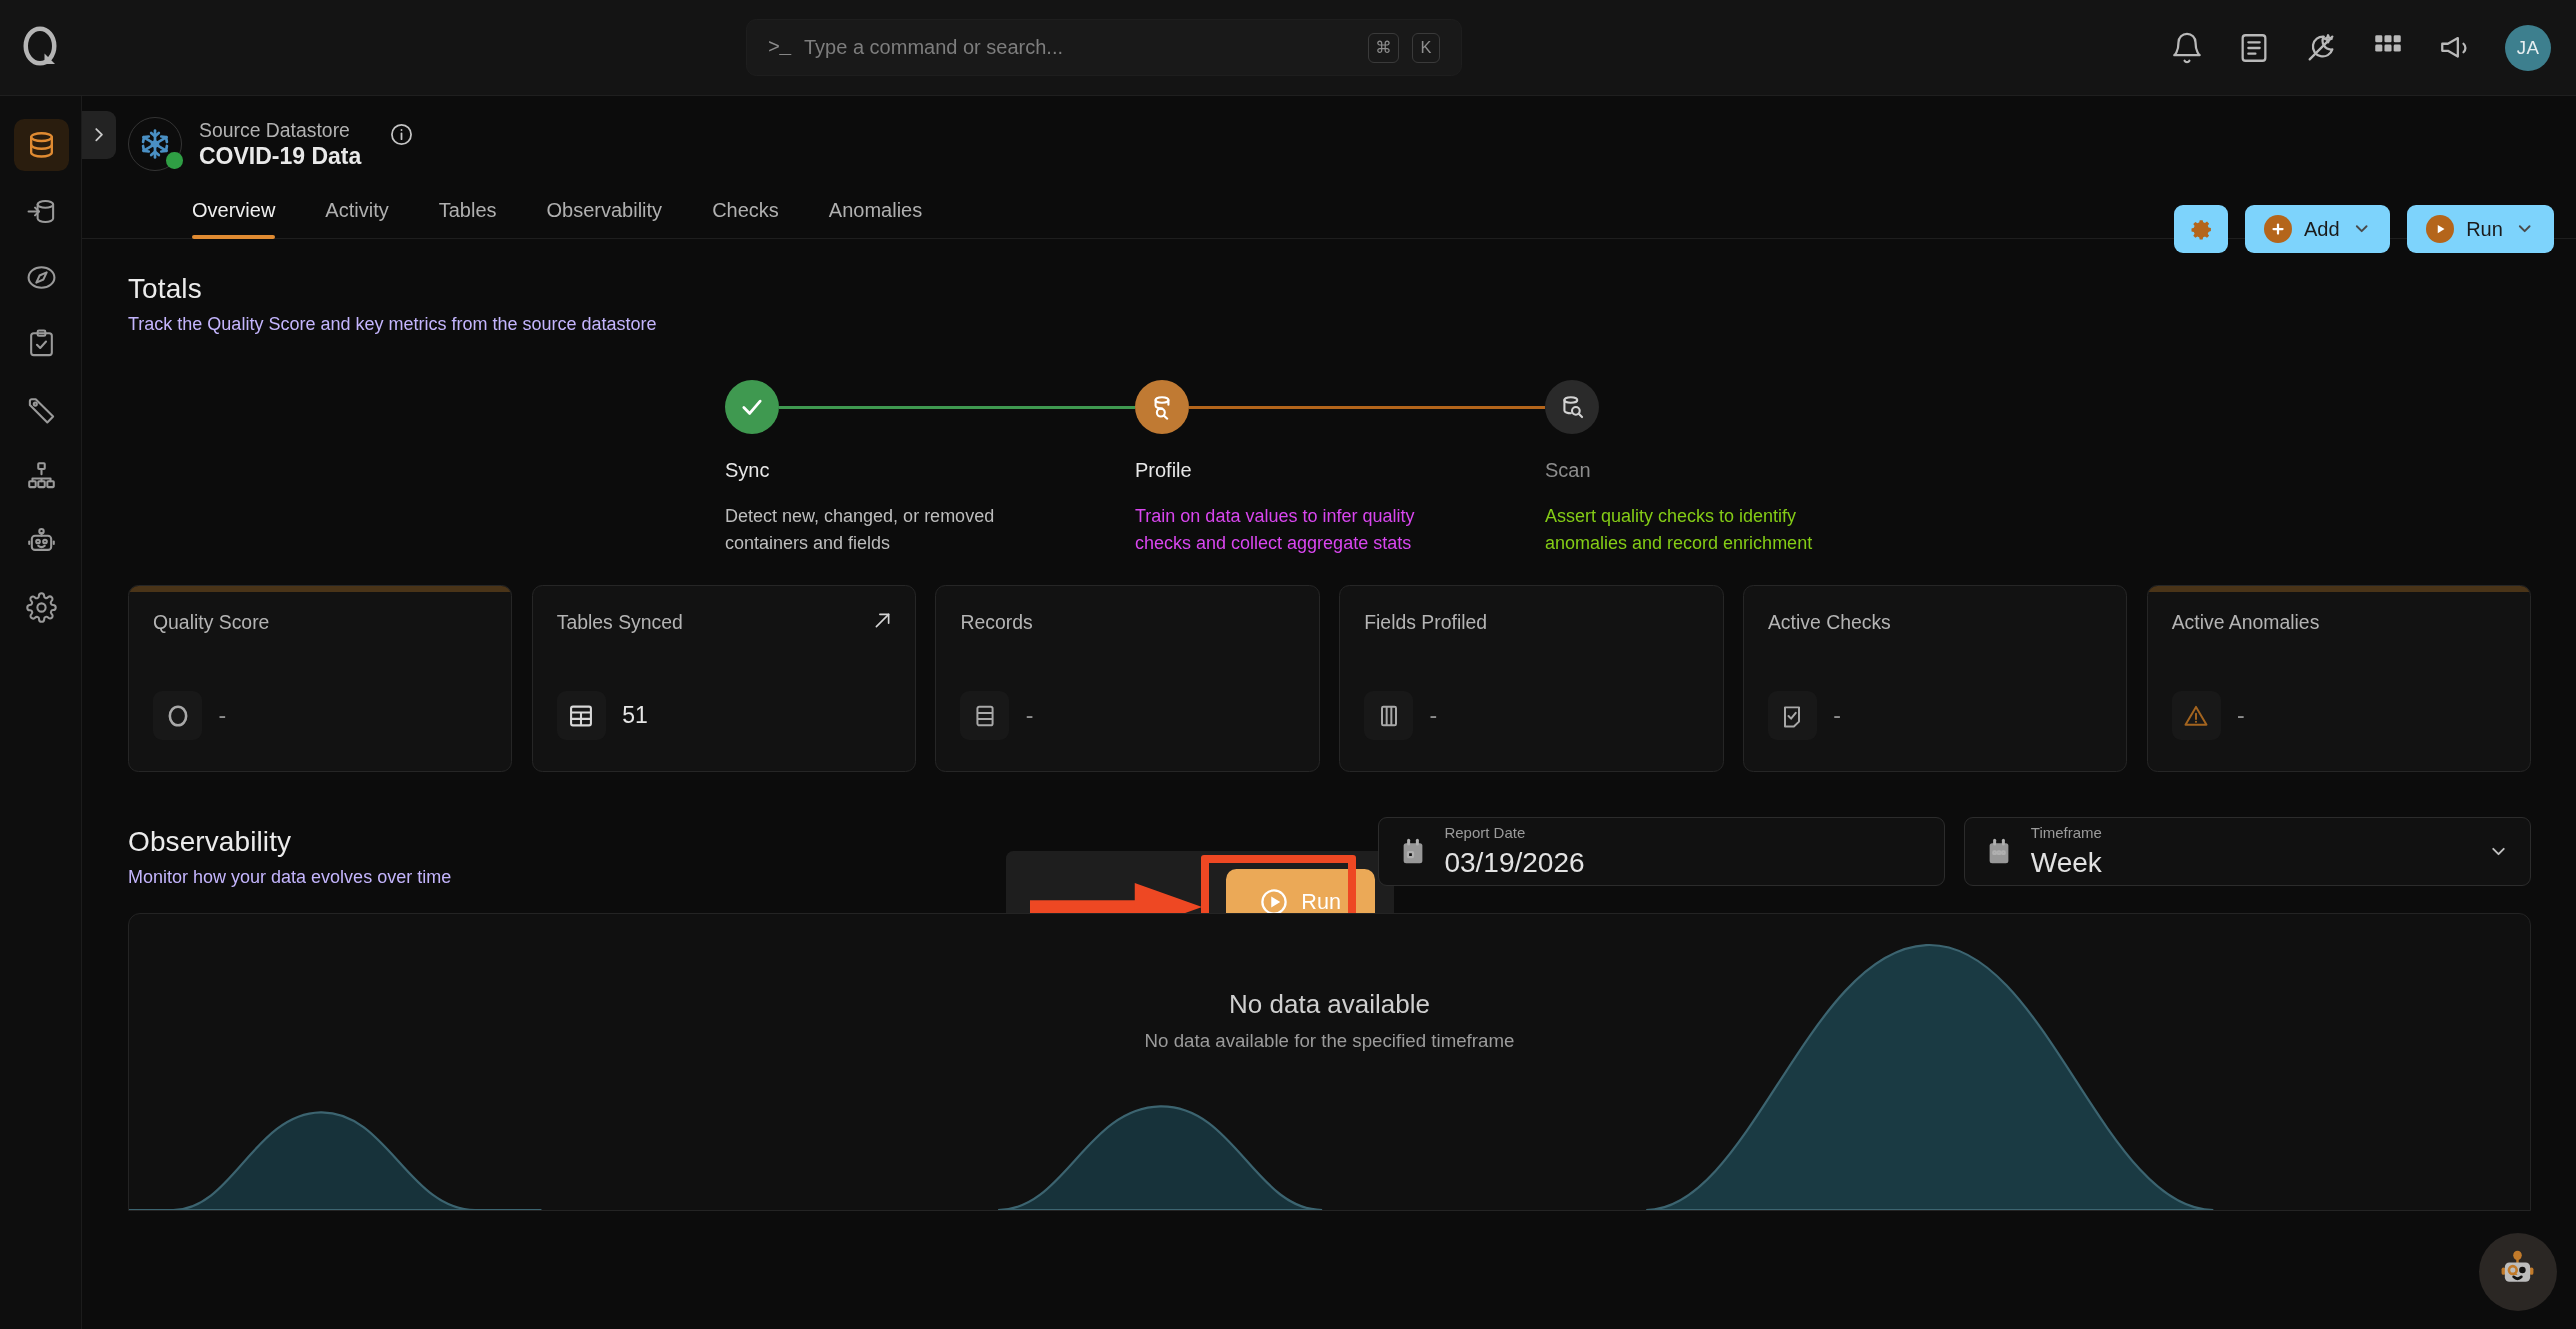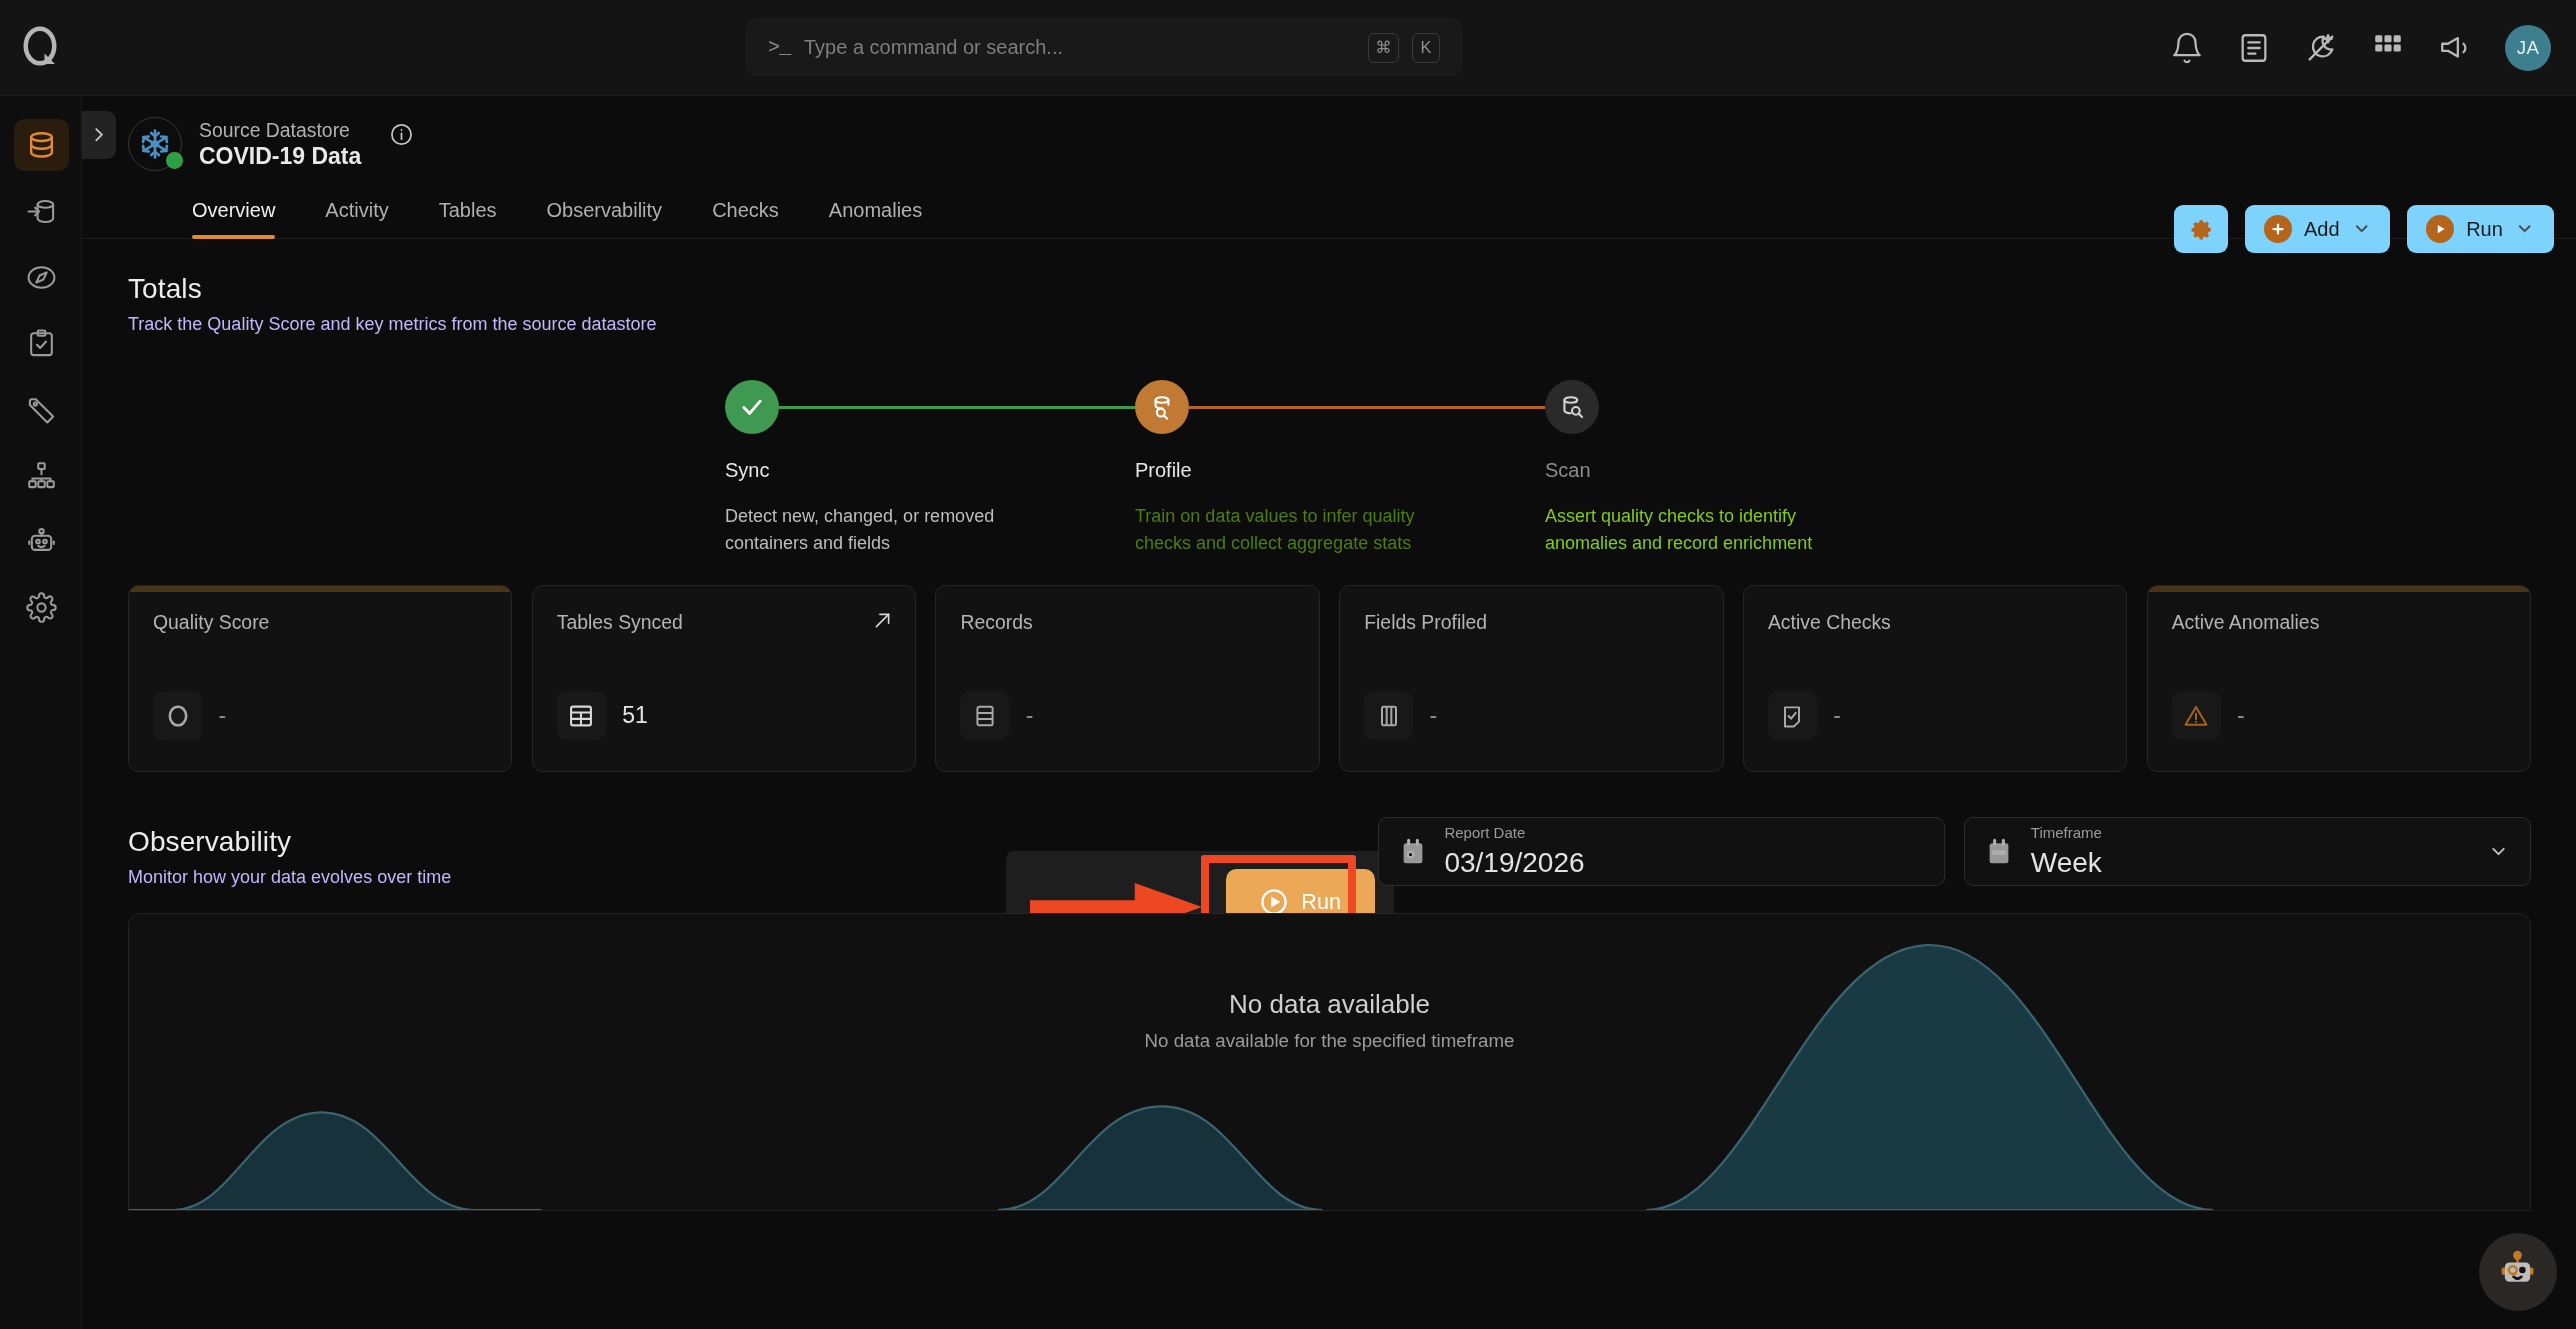--- a/index.html
+++ b/index.html
@@ -429,21 +429,21 @@
                   <ellipse cx="12" cy="6" rx="5.5" ry="2.4"></ellipse>
                     <path d="M6.5 6v5c0 1.3 2.5 2.4 5.5 2.4"></path>
                   <path d="M17.5 6v4"></path>
                     <circle cx="11" cy="16.8" r="3.4"></circle>
                     <line x1="13.6" y1="19.4" x2="16.5" y2="22"></line>
                 </svg>
               </div>
               <div class="step-line" style="background:#b4651b"></div>
             </div>
             <div class="step-name" style="color:#e7e7e7">Profile</div>
-            <div class="step-desc" style="color:#4d7c0f">Train on data values to infer quality checks and collect aggregate stats</div>
+            <div class="step-desc" style="color:#d946ef">Train on data values to infer quality checks and collect aggregate stats</div>
           </div>
 
           <div class="step">
             <div class="step-top">
               <div class="step-circle" style="background:#2a2a2a">
                 <svg viewBox="0 0 24 24" fill="none" stroke="#d2d2d2" stroke-width="1.8" stroke-linecap="round" stroke-linejoin="round">
                   <ellipse cx="11" cy="6" rx="5.5" ry="2.4"></ellipse>
                     <path d="M5.5 6v9c0 1.3 2.5 2.4 5.5 2.4"></path>
                   <circle cx="15.3" cy="15.3" r="3.3"></circle>
                     <line x1="17.8" y1="17.8" x2="20.6" y2="20.6"></line>

